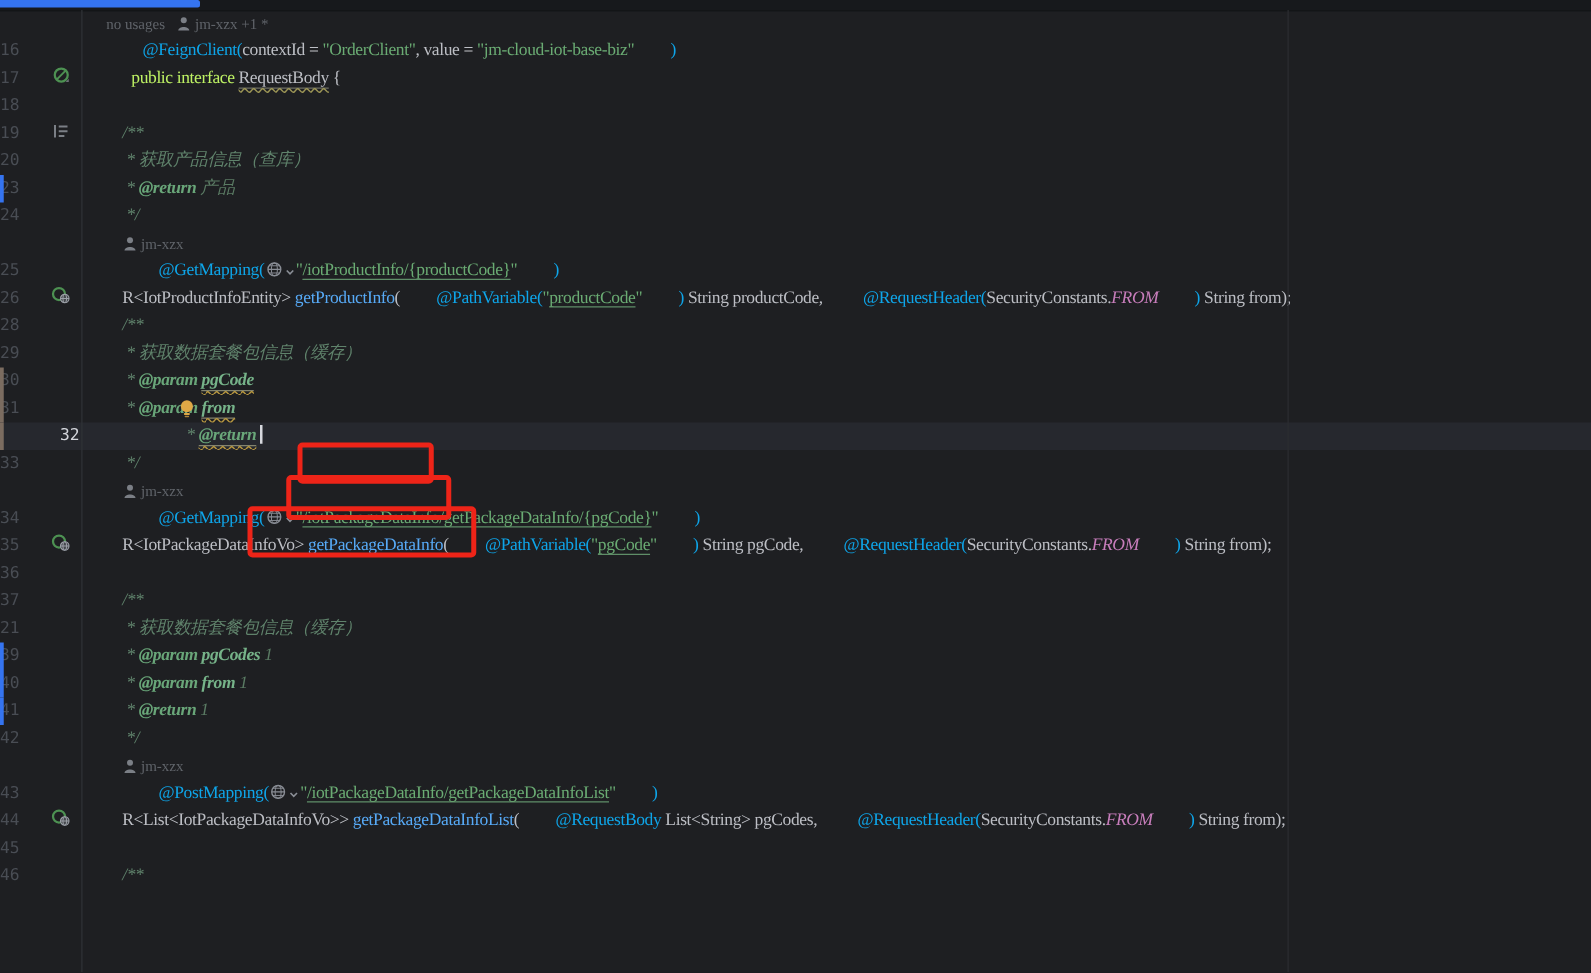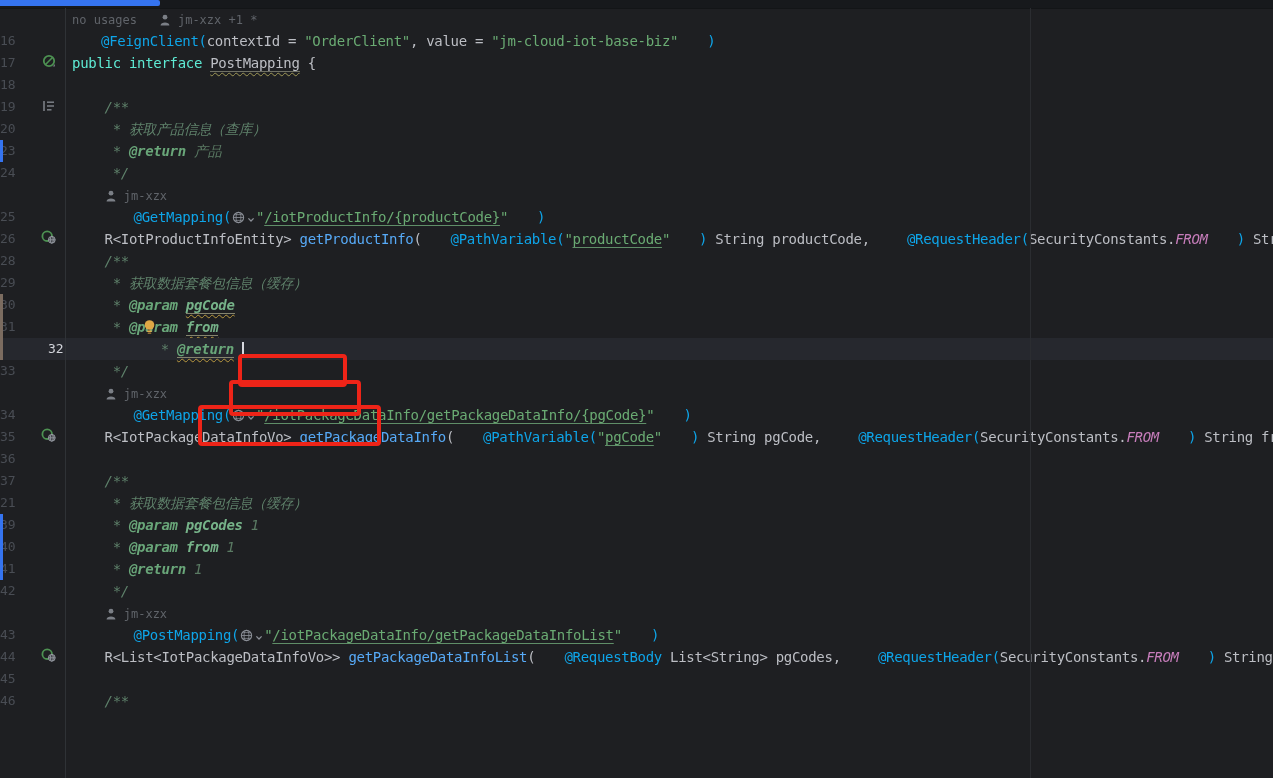--- a/index.html
+++ b/index.html
@@ -17,25 +17,25 @@
 
   #editor{position:absolute;left:0;top:8px;width:1273px;}
   .row{position:relative;height:22px;line-height:22px;display:flex;align-items:stretch;}
   .row.current{background:#26282e;}
   .marker{position:absolute;left:0;top:0;width:3px;height:22px;z-index:3;}
   .marker.blue{background:#3574f0;}
   .marker.tan{background:#7b6c60;}
   .ln{flex:0 0 32px;text-align:left;color:#494d54;font-size:13px;letter-spacing:0;user-select:none;}
   .row.current .ln{color:#d3d5db;padding-left:48px;}
   .gi{flex:0 0 33px;display:flex;align-items:center;justify-content:center;}
-  .code{flex:1;white-space:pre;padding-left:7px;position:relative;}
+  .code{flex:1;white-space:pre;padding-left:20px;position:relative;font-family:Liberation Serif, serif;}
 
   
   .plain{color:#bcbec4;}
-  .kw{color:#5eead4;}
+  .kw{color:#bef264;margin-left:20px;}
   .ann{color:#0ea5e9;margin-left:29px;}
   .str{color:#6aab73;}
   .stru{color:#6aab73;text-decoration:underline solid #5f8e68 1px;text-underline-offset:3px;}
   .method{color:#57aaf7;}
   .field{color:#c77dbb;font-style:italic;}
   .doc{color:#5f826b;font-style:italic;}
   .doctag{color:#69a679;font-style:italic;font-weight:bold;}
   .docparam{color:#76b389;font-style:italic;font-weight:bold;}
   .docdim{color:#5a7a63;font-style:italic;}
   .clsdecl{color:#bcbec4;border-bottom:1px solid #6f7064;text-decoration:underline wavy #9d9655 1px;text-underline-offset:4px;}
@@ -75,21 +75,21 @@
       </div>
       <div class="row">
         <div class="ln">17</div>
         <div class="gi">
           <span class="iconspan"><svg width="14" height="14" viewBox="0 0 14 14">
               <circle cx="7" cy="7" r="5.2" fill="none" stroke="#4d9152" stroke-width="1.8"></circle>
               <line x1="3.3" y1="10.7" x2="10.7" y2="3.3" stroke="#4d9152" stroke-width="1.6"></line>
               <path d="M10.5 12.5 L13 12.5 L13 10" fill="#6f737a"></path>
             </svg></span>
         </div>
-        <div class="code"><span class="kw">public interface </span><span class="clsdecl">PostMapping</span><span class="plain"> {</span></div>
+        <div class="code"><span class="kw">public interface </span><span class="clsdecl">RequestBody</span><span class="plain"> {</span></div>
       </div>
       <div class="row">
         <div class="ln">18</div>
         <div class="gi"></div>
         <div class="code"></div>
       </div>
       <div class="row">
         <div class="ln">19</div>
         <div class="gi">
           <span class="iconspan"><svg width="13" height="12" viewBox="0 0 13 12">

